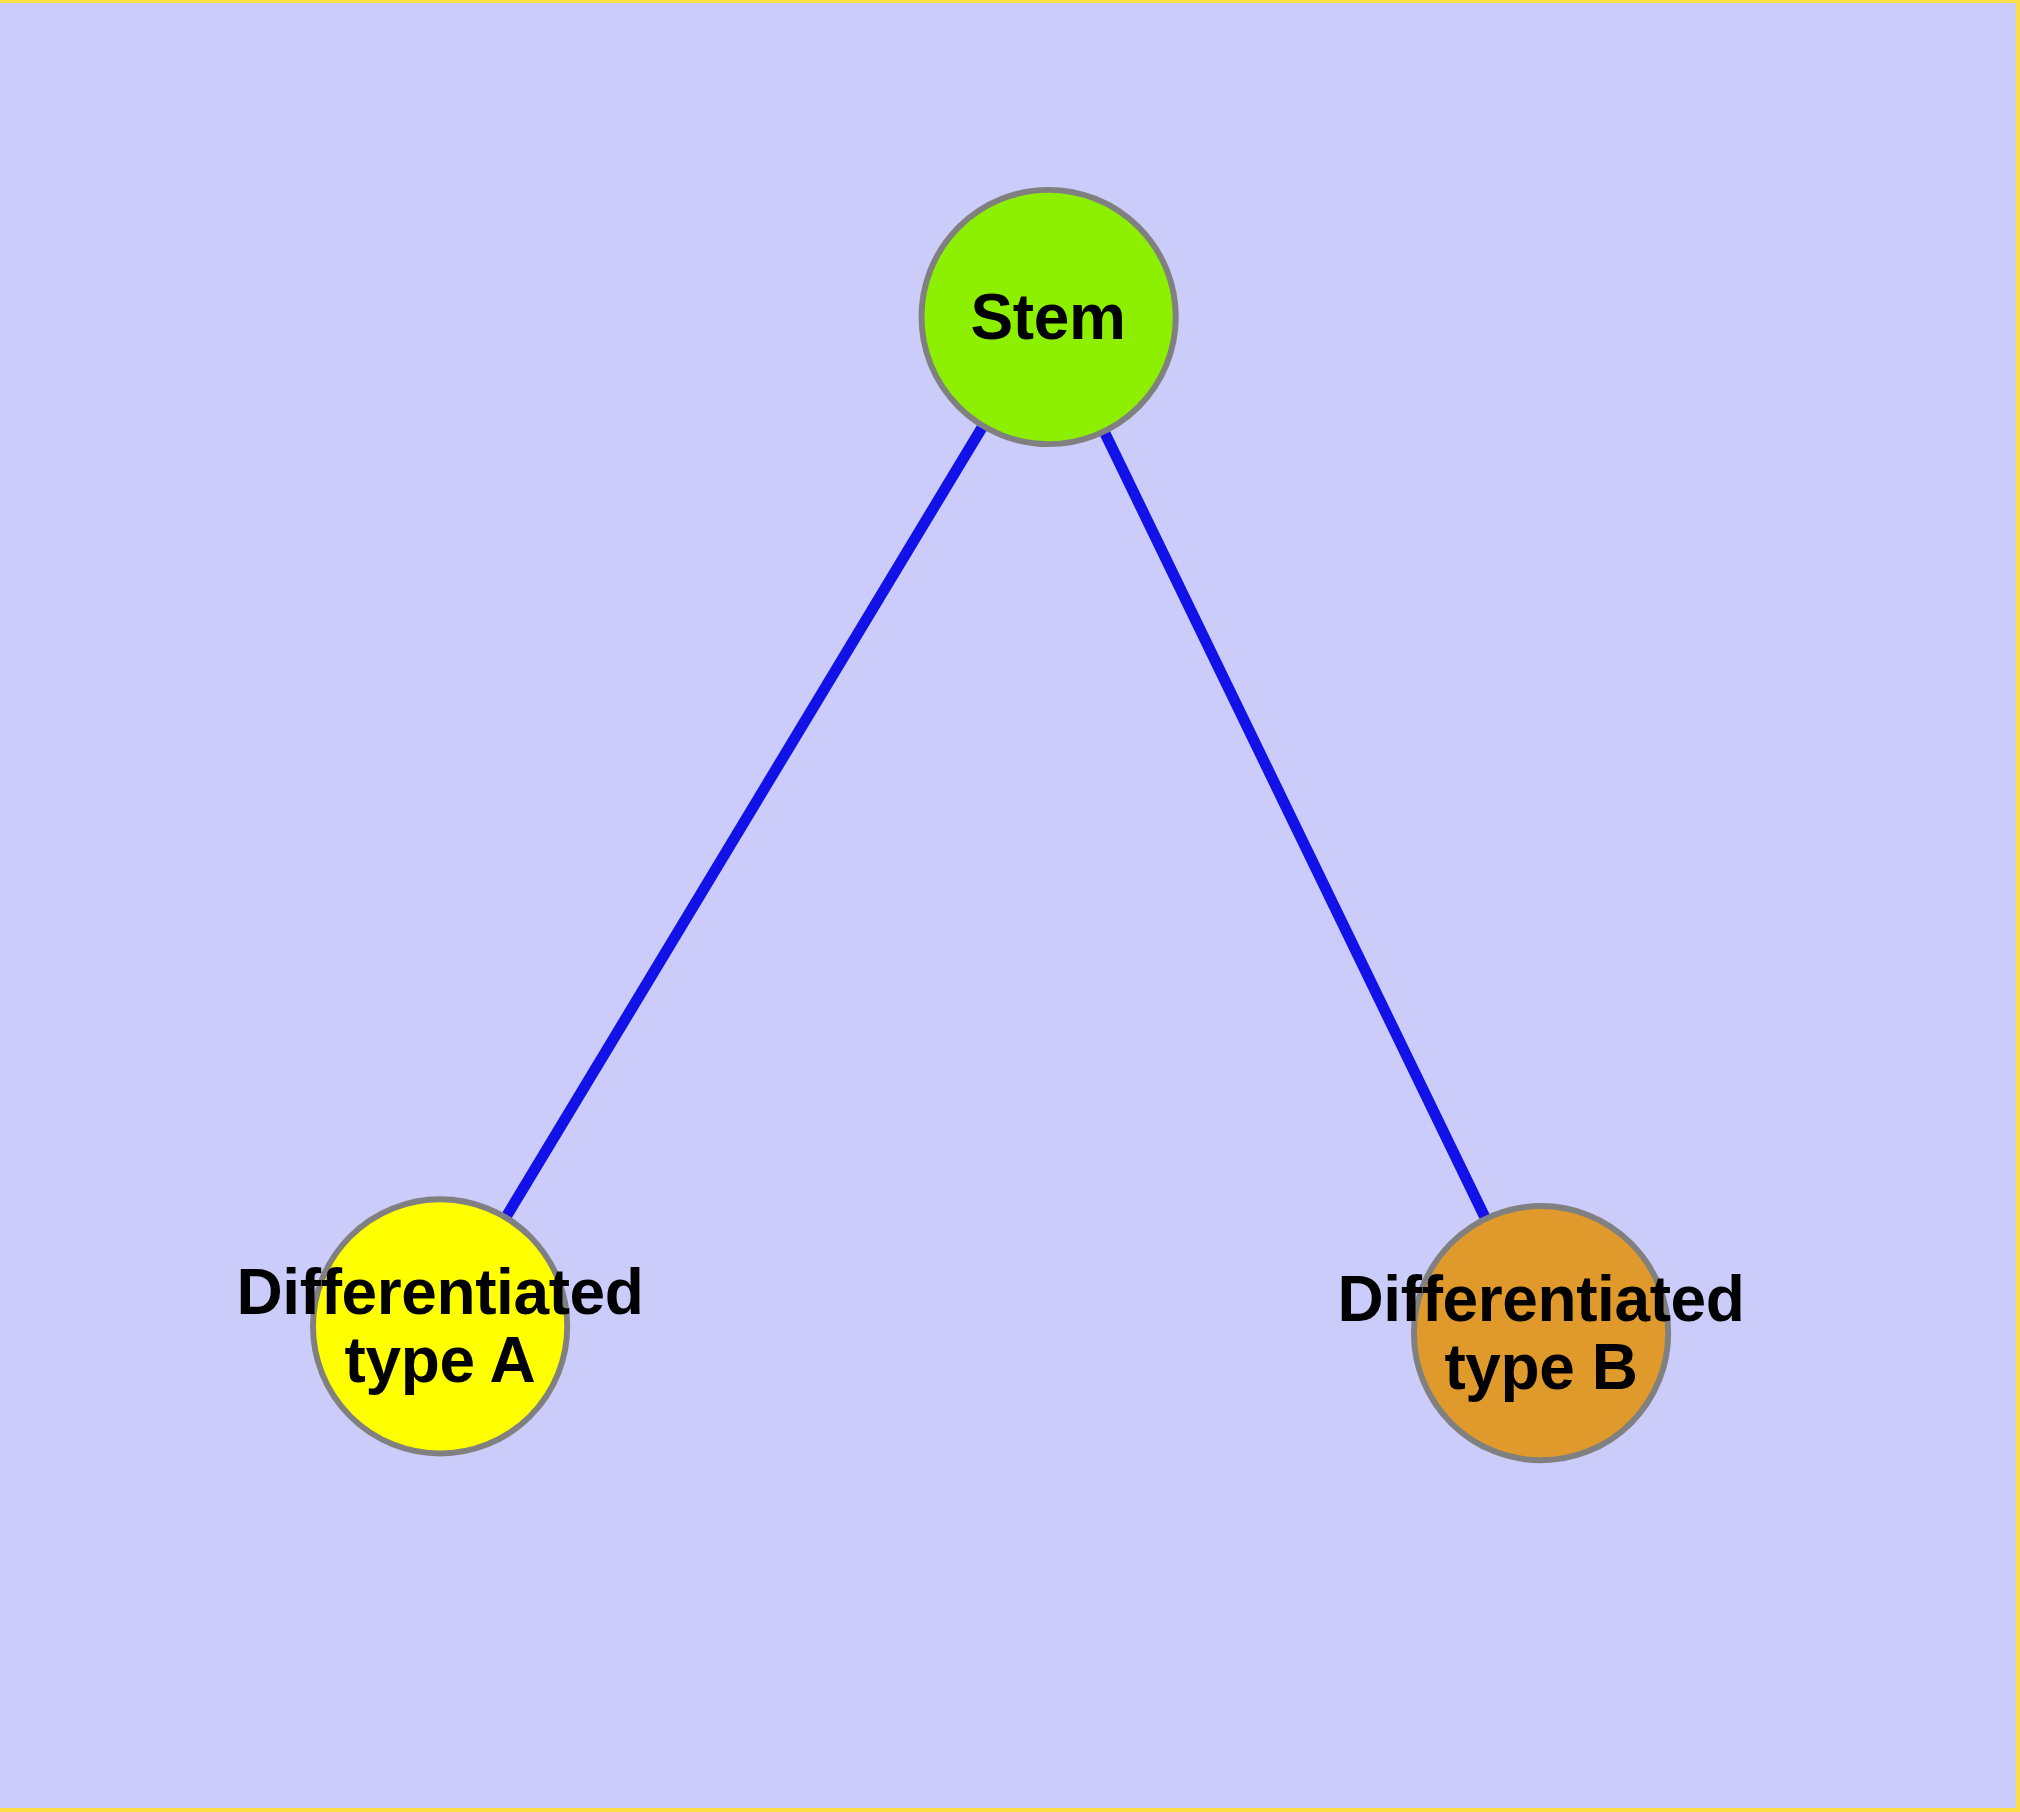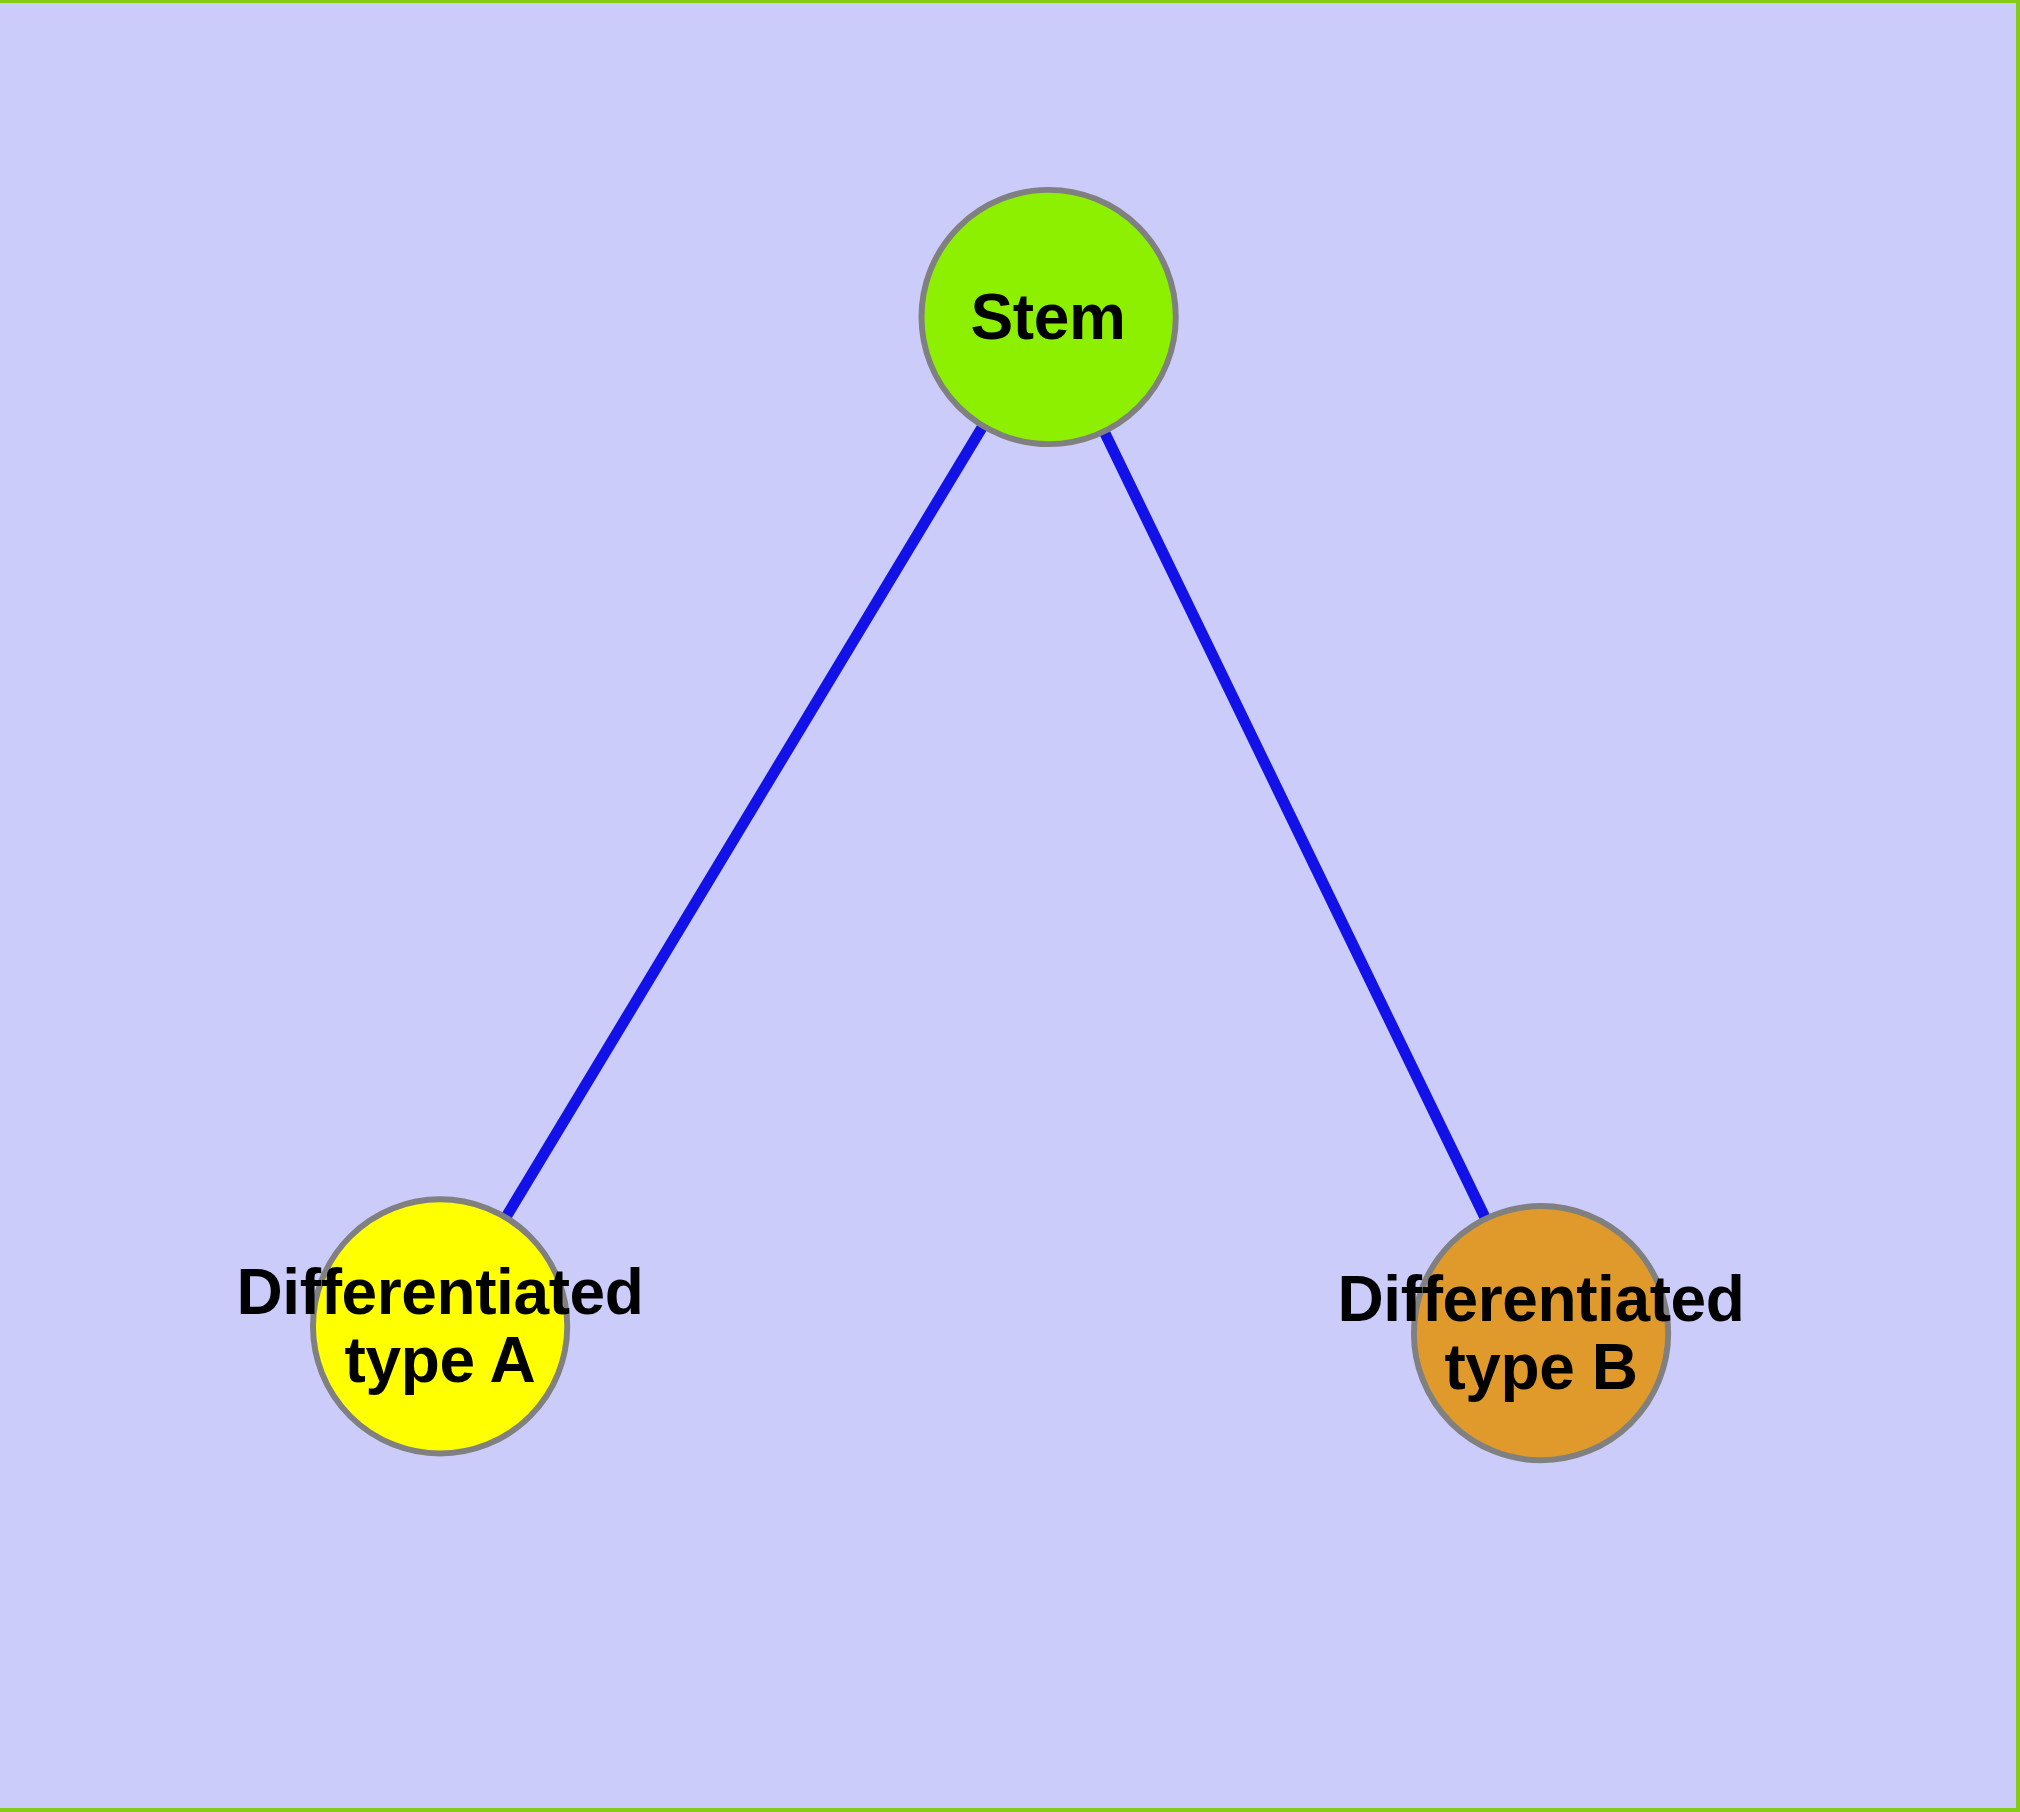--- a/index.html
+++ b/index.html
@@ -11,21 +11,21 @@
   body {
     width: 2021px;
     height: 1812px;
     overflow: hidden;
     font-family: "Liberation Sans", sans-serif;
   }
   #graph-canvas {
     position: relative;
     width: 2021px;
     height: 1812px;
-    background: #84cc16;
+    background: #fde047;
   }
   #graph-plot-area {
     position: absolute;
     left: 0px;
     top: 3.4px;
     width: 2016px;
     height: 1805px;
     background: #ccccfa;
   }
   #graph-svg {

